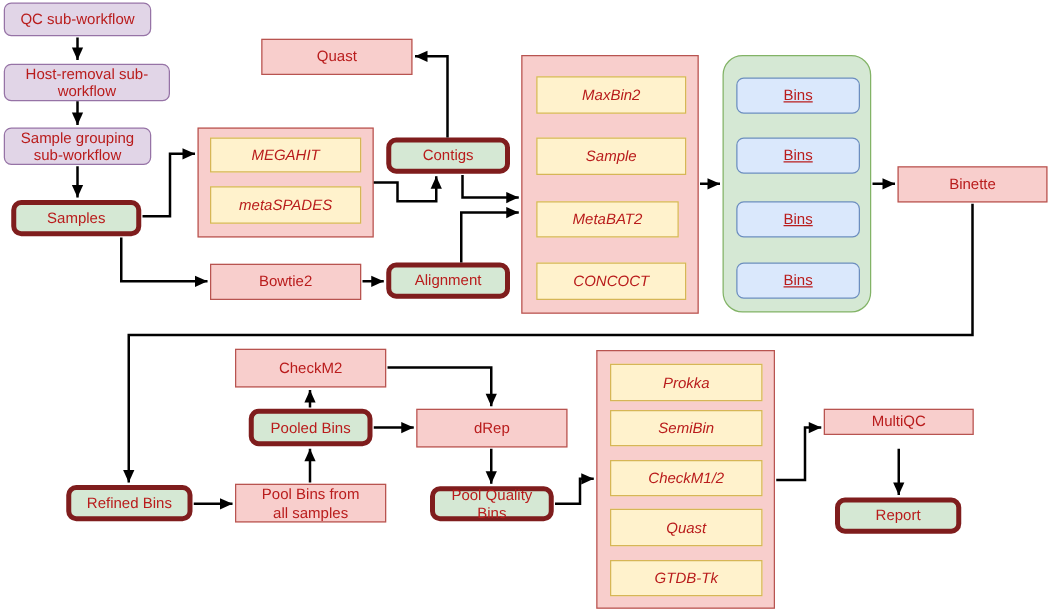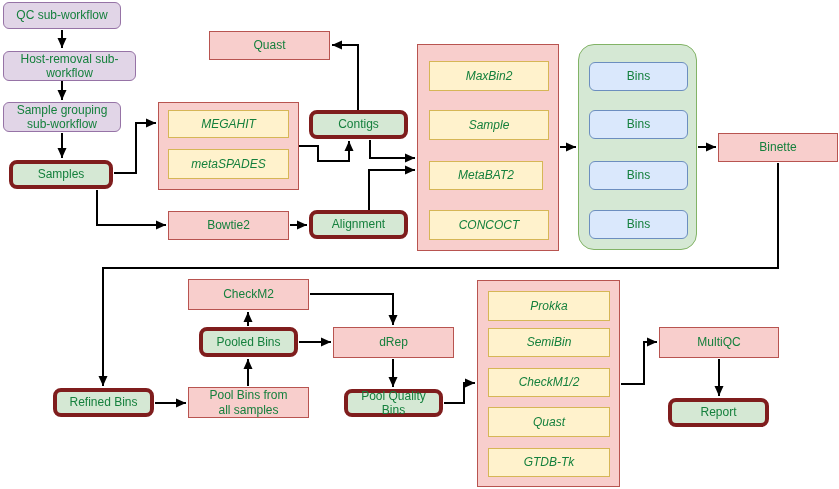--- a/index.html
+++ b/index.html
@@ -9,29 +9,29 @@
     background:#ffffff;
     font-family:"Liberation Sans","DejaVu Sans",sans-serif;
     overflow:hidden;
   }
   .node{
     position:absolute;
     box-sizing:border-box;
     display:flex;align-items:center;justify-content:center;
     text-align:center;
     white-space:pre-line;
-    font-size:12px;line-height:1.2;color:#15803d;
+    font-size:12px;line-height:1.2;color:#b91c1c;
     z-index:2;
   }
   .group{position:absolute;box-sizing:border-box;z-index:1;}
   .purple{background:#e1d5e7;border:1px solid #9673a6;border-radius:6px;}
   .green {background:#d5e8d4;border:4px solid #7f1d1d;border-radius:8px;}
   .red   {background:#f8cecc;border:1px solid #b85450;}
   .yellow{background:#fff2cc;border:1px solid #d6b656;font-style:italic;}
-  .blue  {background:#dae8fc;border:1px solid #6c8ebf;border-radius:6px;}
+  .blue  {background:#dae8fc;border:1px solid #6c8ebf;border-radius:6px;text-decoration:underline;}
   .red-group  {background:#f8cecc;border:1px solid #b85450;}
   .green-group{background:#d5e8d4;border:1px solid #82b366;border-radius:16px;}
   svg.edges{position:absolute;left:0;top:0;z-index:3;pointer-events:none;}
   svg.edges polyline{fill:none;stroke:#000000;stroke-width:2;}
 </style>
 </head>
 <body>
 
 <div class="canvas">
 
@@ -54,21 +54,21 @@
   <div class="node green" style="left:344px;top:389px;width:99px;height:28px">Pool Quality Bins</div>
   <div class="node green" style="left:668px;top:398px;width:101px;height:29px">Report</div>
 
   <div class="node red" style="left:209px;top:31px;width:121px;height:29px">Quast</div>
   <div class="node red" style="left:168px;top:211px;width:121px;height:29px">Bowtie2</div>
   <div class="node red" style="left:718px;top:133px;width:120px;height:29px">Binette</div>
   <div class="node red" style="left:188px;top:279px;width:121px;height:31px">CheckM2</div>
   <div class="node red" style="left:188px;top:387px;width:121px;height:31px">Pool Bins from
 all samples</div>
   <div class="node red" style="left:333px;top:327px;width:121px;height:31px">dRep</div>
-  <div class="node red" style="left:659px;top:327px;width:120px;height:31px">MultiQC</div>
+  <div class="node red" style="left:659px;top:327px;width:120px;height:21px">MultiQC</div>
 
   <div class="node yellow" style="left:168px;top:110px;width:121px;height:28px">MEGAHIT</div>
   <div class="node yellow" style="left:168px;top:149px;width:121px;height:30px">metaSPADES</div>
 
   <div class="node yellow" style="left:429px;top:61px;width:120px;height:30px">MaxBin2</div>
   <div class="node yellow" style="left:429px;top:110px;width:120px;height:30px">Sample</div>
   <div class="node yellow" style="left:429px;top:161px;width:114px;height:29px">MetaBAT2</div>
   <div class="node yellow" style="left:429px;top:210px;width:120px;height:30px">CONCOCT</div>
 
   <div class="node blue" style="left:589px;top:62px;width:99px;height:29px">Bins</div>

